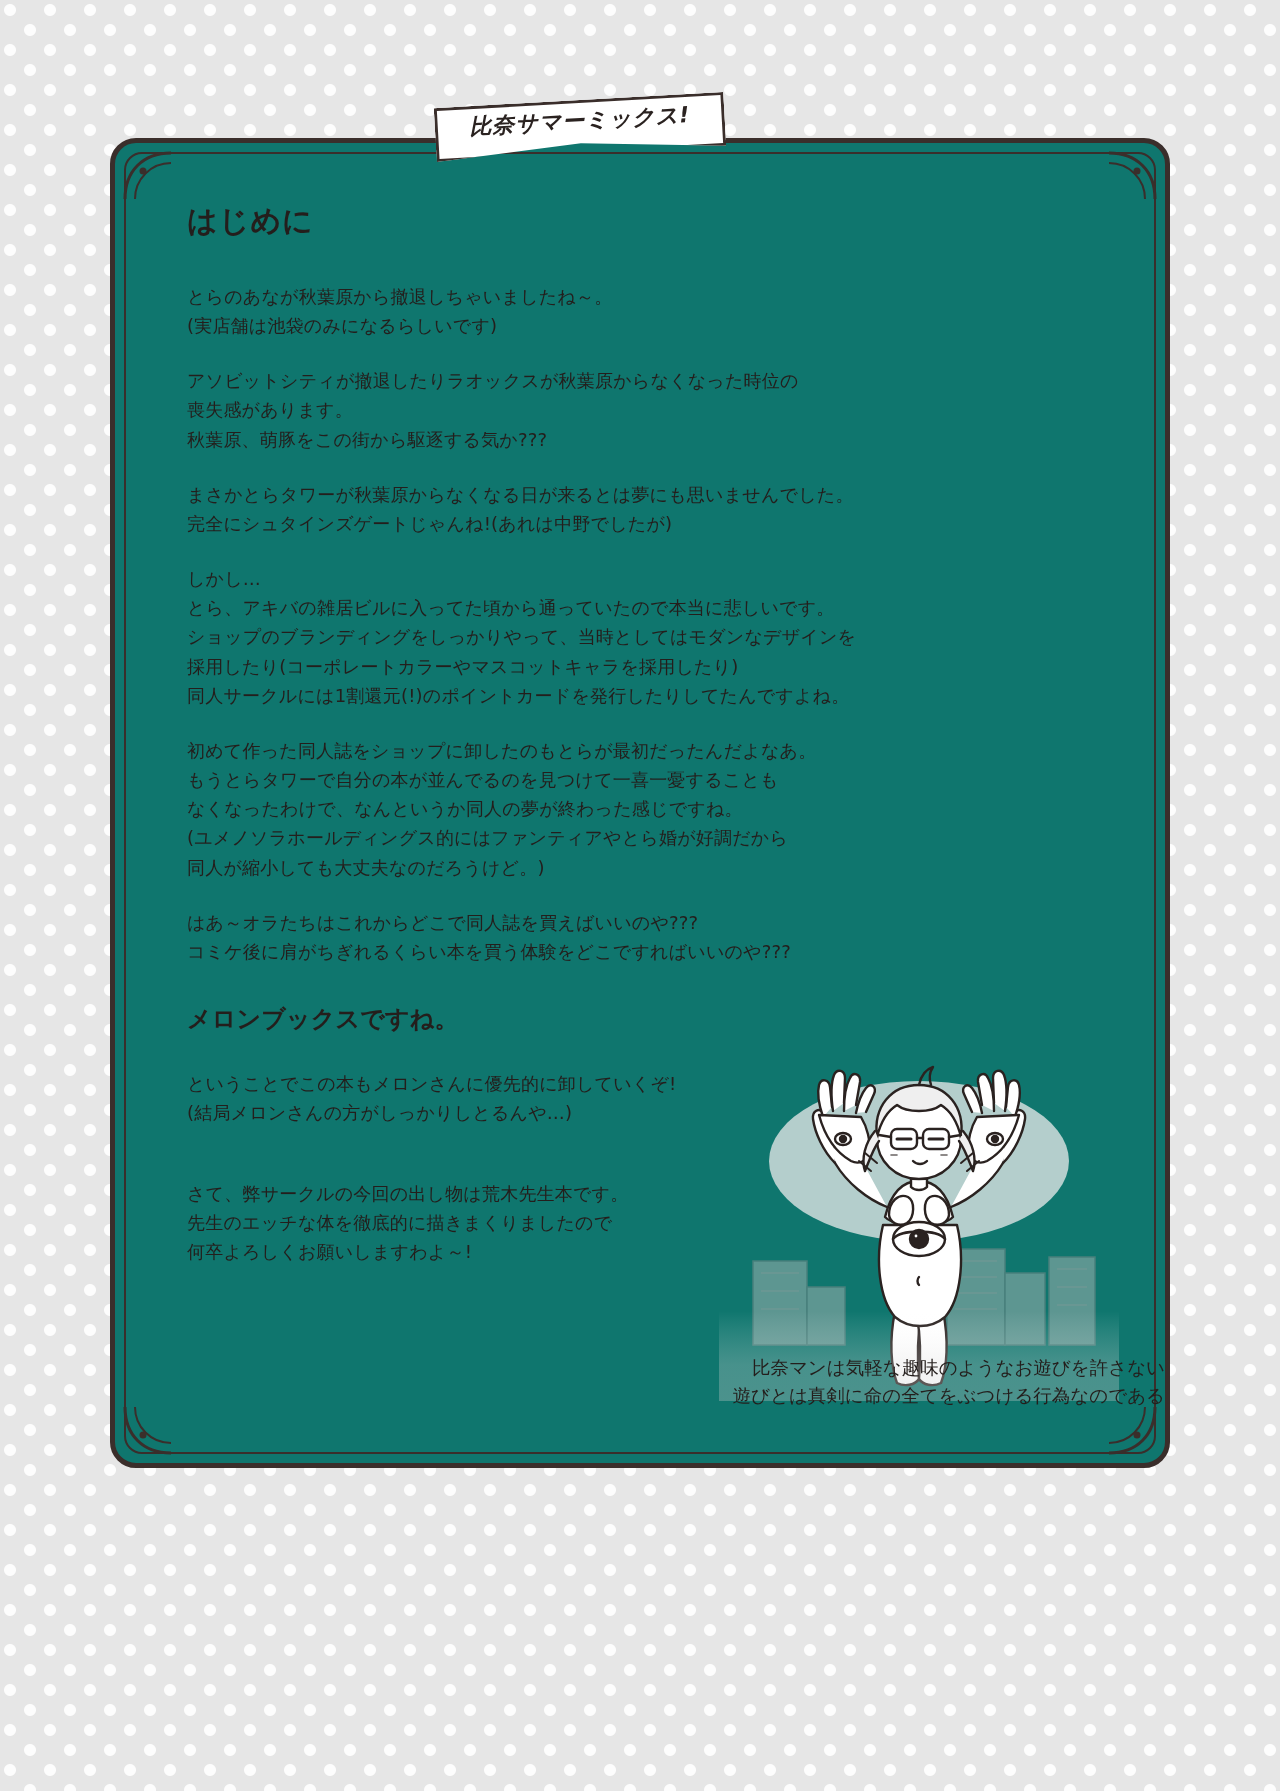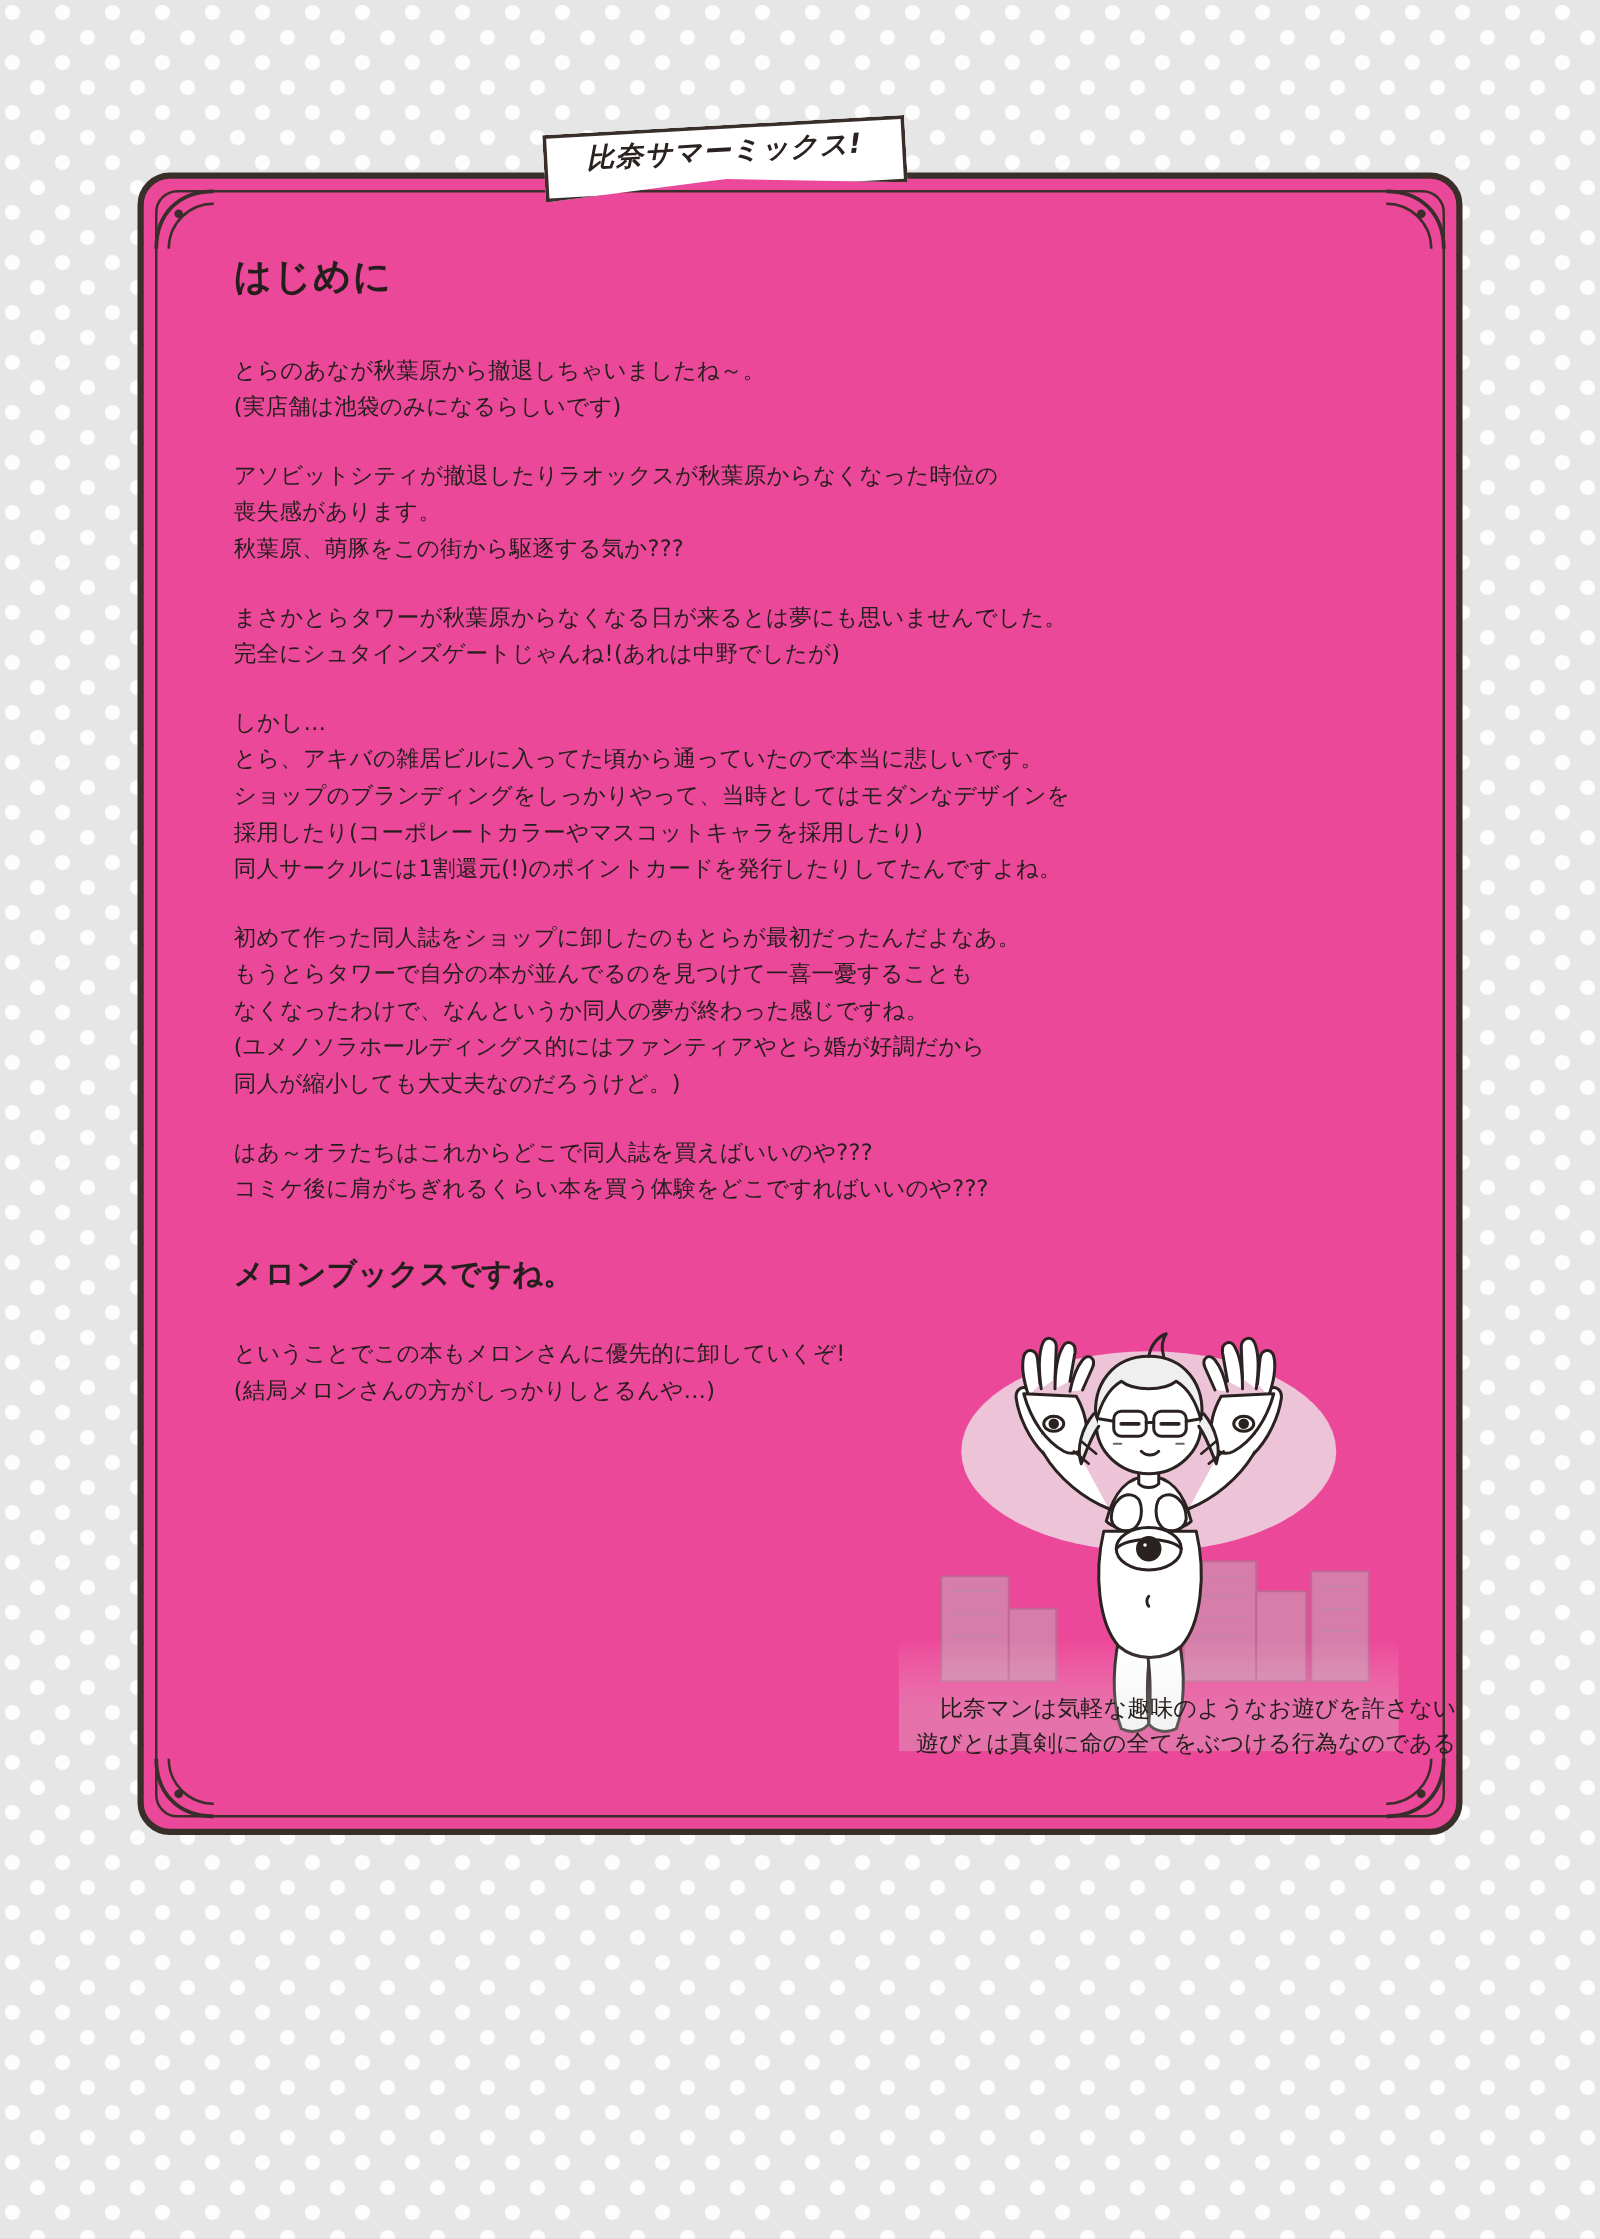--- a/index.html
+++ b/index.html
@@ -25,21 +25,21 @@
     background-size: 40px 40px;
   }
 
   
   #frame {
     position: absolute;
     left: 110px;
     top: 138px;
     width: 1060px;
     height: 1330px;
-    background: #ec4899;
+    background: #0f766e;
     border: 5px solid #3a2e2b;
     border-radius: 26px;
     box-sizing: border-box;
   }
   #frame-inner {
     position: absolute;
     inset: 9px;
     border: 2px solid #3a2e2b;
     border-radius: 18px;
     pointer-events: none;
@@ -200,20 +200,23 @@
 なくなったわけで、なんというか同人の夢が終わった感じですね。
 (ユメノソラホールディングス的にはファンティアやとら婚が好調だから
 同人が縮小しても大丈夫なのだろうけど。)</p>
     <p class="para">はあ～オラたちはこれからどこで同人誌を買えばいいのや???
 コミケ後に肩がちぎれるくらい本を買う体験をどこですればいいのや???</p>
 
     <p class="para big">メロンブックスですね。</p>
 
     <p class="para">ということでこの本もメロンさんに優先的に卸していくぞ!
 (結局メロンさんの方がしっかりしとるんや…)</p>
+    <p class="para spaced-top">さて、弊サークルの今回の出し物は荒木先生本です。
+先生のエッチな体を徹底的に描きまくりましたので
+何卒よろしくお願いしますわよ～!</p>
   </div>
 
   <div id="illustration">
     <svg width="400" height="390" viewBox="0 0 400 390">
       <defs>
         <linearGradient id="fade" x1="0" y1="0" x2="0" y2="1">
           <stop offset="0%" stop-color="#ffffff" stop-opacity="0"></stop>
           <stop offset="60%" stop-color="#d8d8d8" stop-opacity="0.8"></stop>
           <stop offset="100%" stop-color="#cfcfcf" stop-opacity="0.9"></stop>
         </linearGradient>

